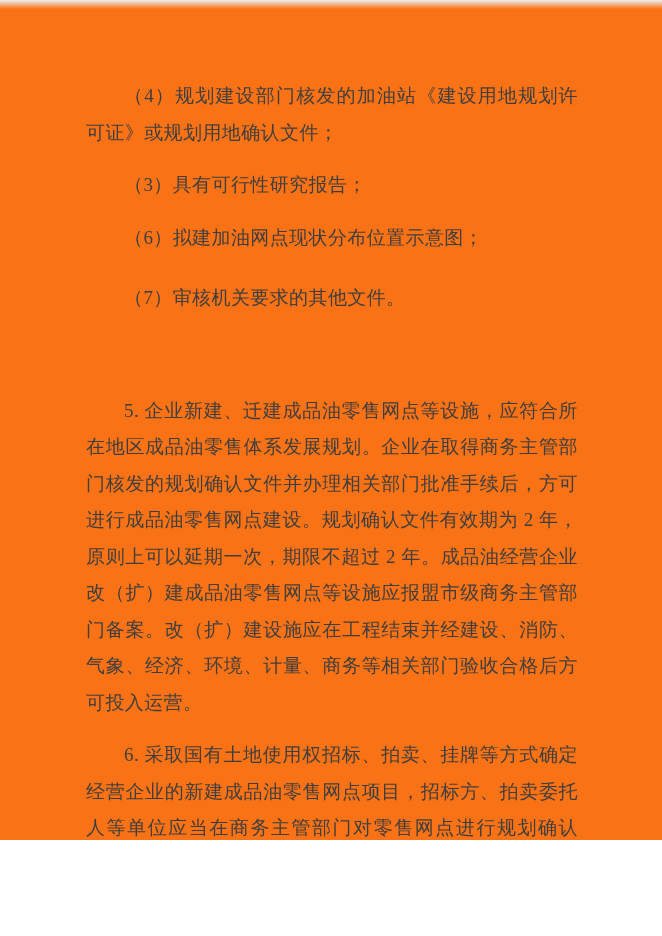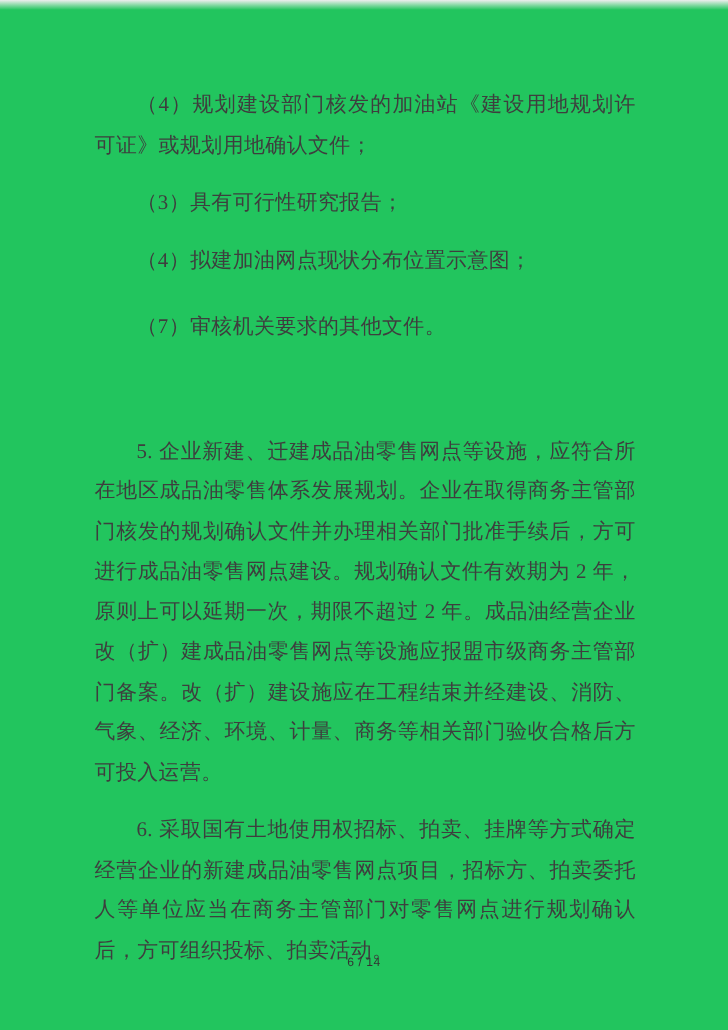--- a/index.html
+++ b/index.html
@@ -3,22 +3,22 @@
 <meta charset="utf-8">
 <style>
   html, body {
     margin: 0;
     padding: 0;
     background: #ffffff;
   }
   .page {
     position: relative;
     width: 662px;
-    height: 936px;
-    background: #22c55e;
+    height: 840px;
+    background: #f97316;
     overflow: hidden;
     font-family: "Liberation Serif", "DejaVu Serif", serif;
   }
   
   .page::before {
     content: "";
     position: absolute;
     top: 0; left: 0; right: 0;
     height: 9px;
     background: linear-gradient(to bottom, #eeeeee, rgba(255,255,255,0));
@@ -56,19 +56,19 @@
     letter-spacing: 0.5px;
   }
 </style>
 </head>
 <body>
 
 <div class="page">
   <div class="content">
     <p>（4）规划建设部门核发的加油站《建设用地规划许可证》或规划用地确认文件；</p>
     <p>（3）具有可行性研究报告；</p>
-    <p>（4）拟建加油网点现状分布位置示意图；</p>
+    <p>（6）拟建加油网点现状分布位置示意图；</p>
     <p class="gap-after">（7）审核机关要求的其他文件。</p>
     <p>5. 企业新建、迁建成品油零售网点等设施，应符合所在地区成品油零售体系发展规划。企业在取得商务主管部门核发的规划确认文件并办理相关部门批准手续后，方可进行成品油零售网点建设。规划确认文件有效期为 2 年，原则上可以延期一次，期限不超过 2 年。成品油经营企业改（扩）建成品油零售网点等设施应报盟市级商务主管部门备案。改（扩）建设施应在工程结束并经建设、消防、气象、经济、环境、计量、商务等相关部门验收合格后方可投入运营。</p>
     <p>6. 采取国有土地使用权招标、拍卖、挂牌等方式确定经营企业的新建成品油零售网点项目，招标方、拍卖委托人等单位应当在商务主管部门对零售网点进行规划确认后，方可组织投标、拍卖活动。</p>
   </div>
   <div class="footer">6 / 14</div>
 </div>
 
 </body></html>

